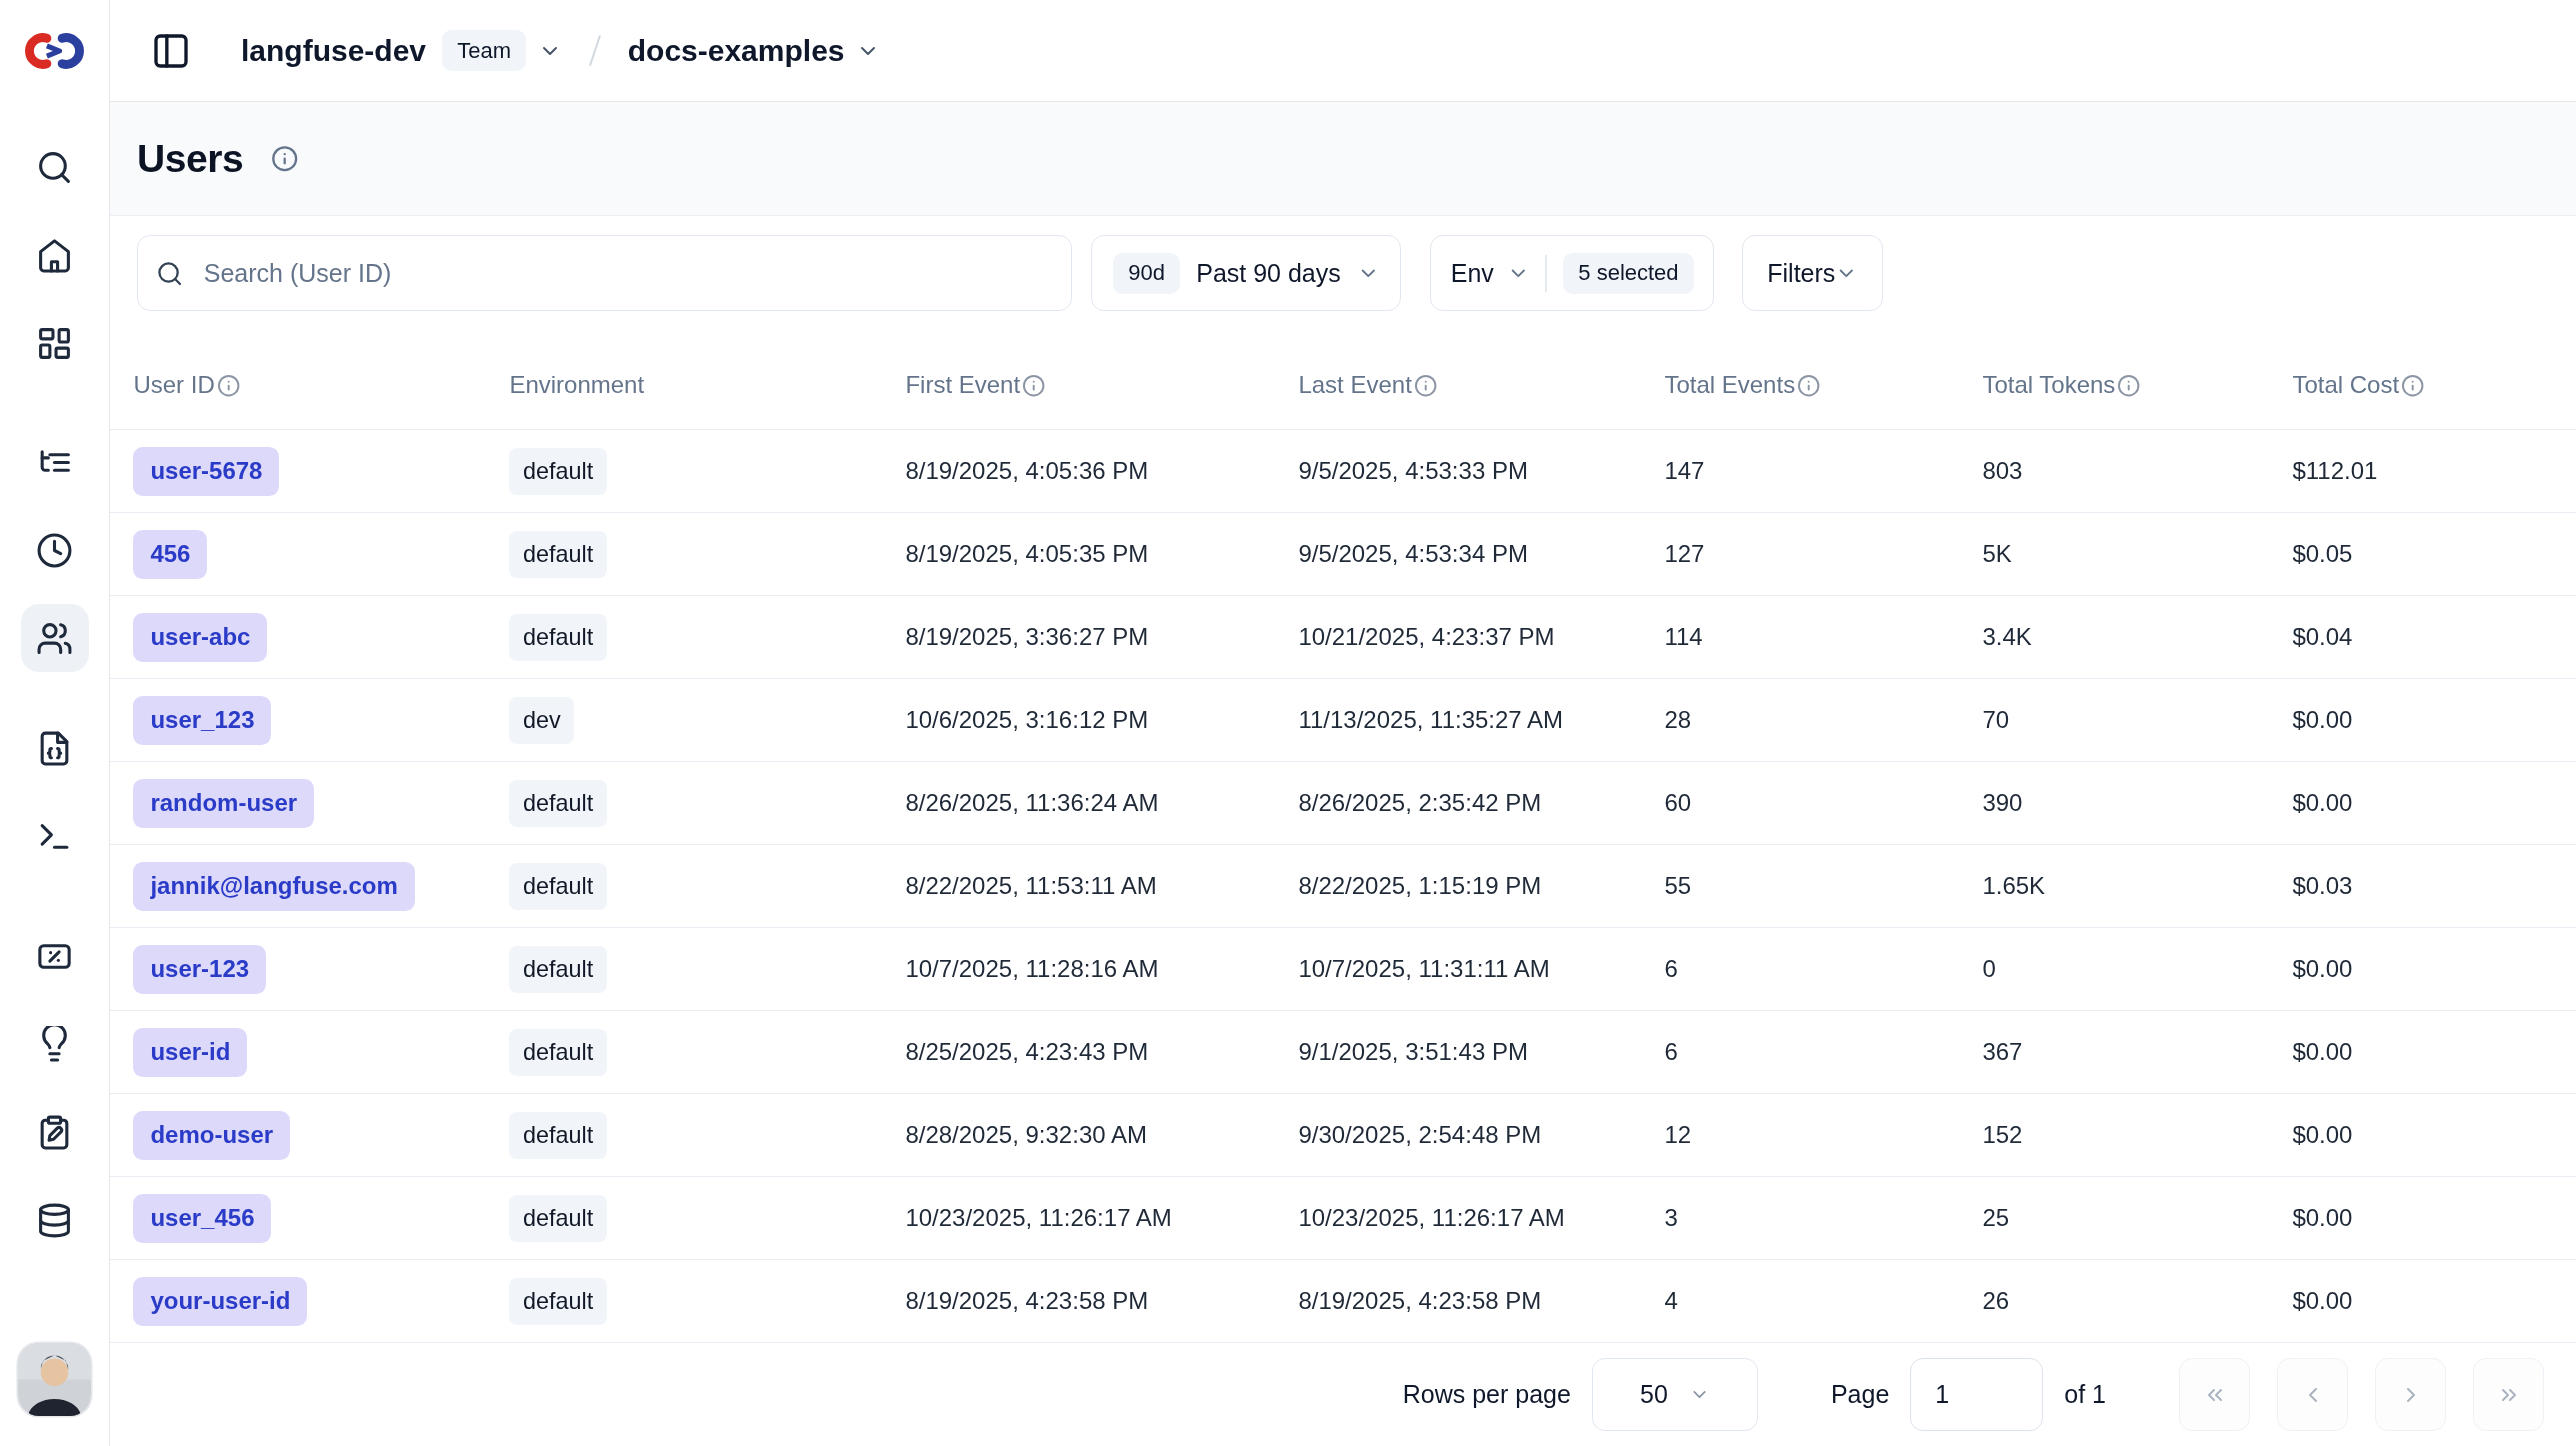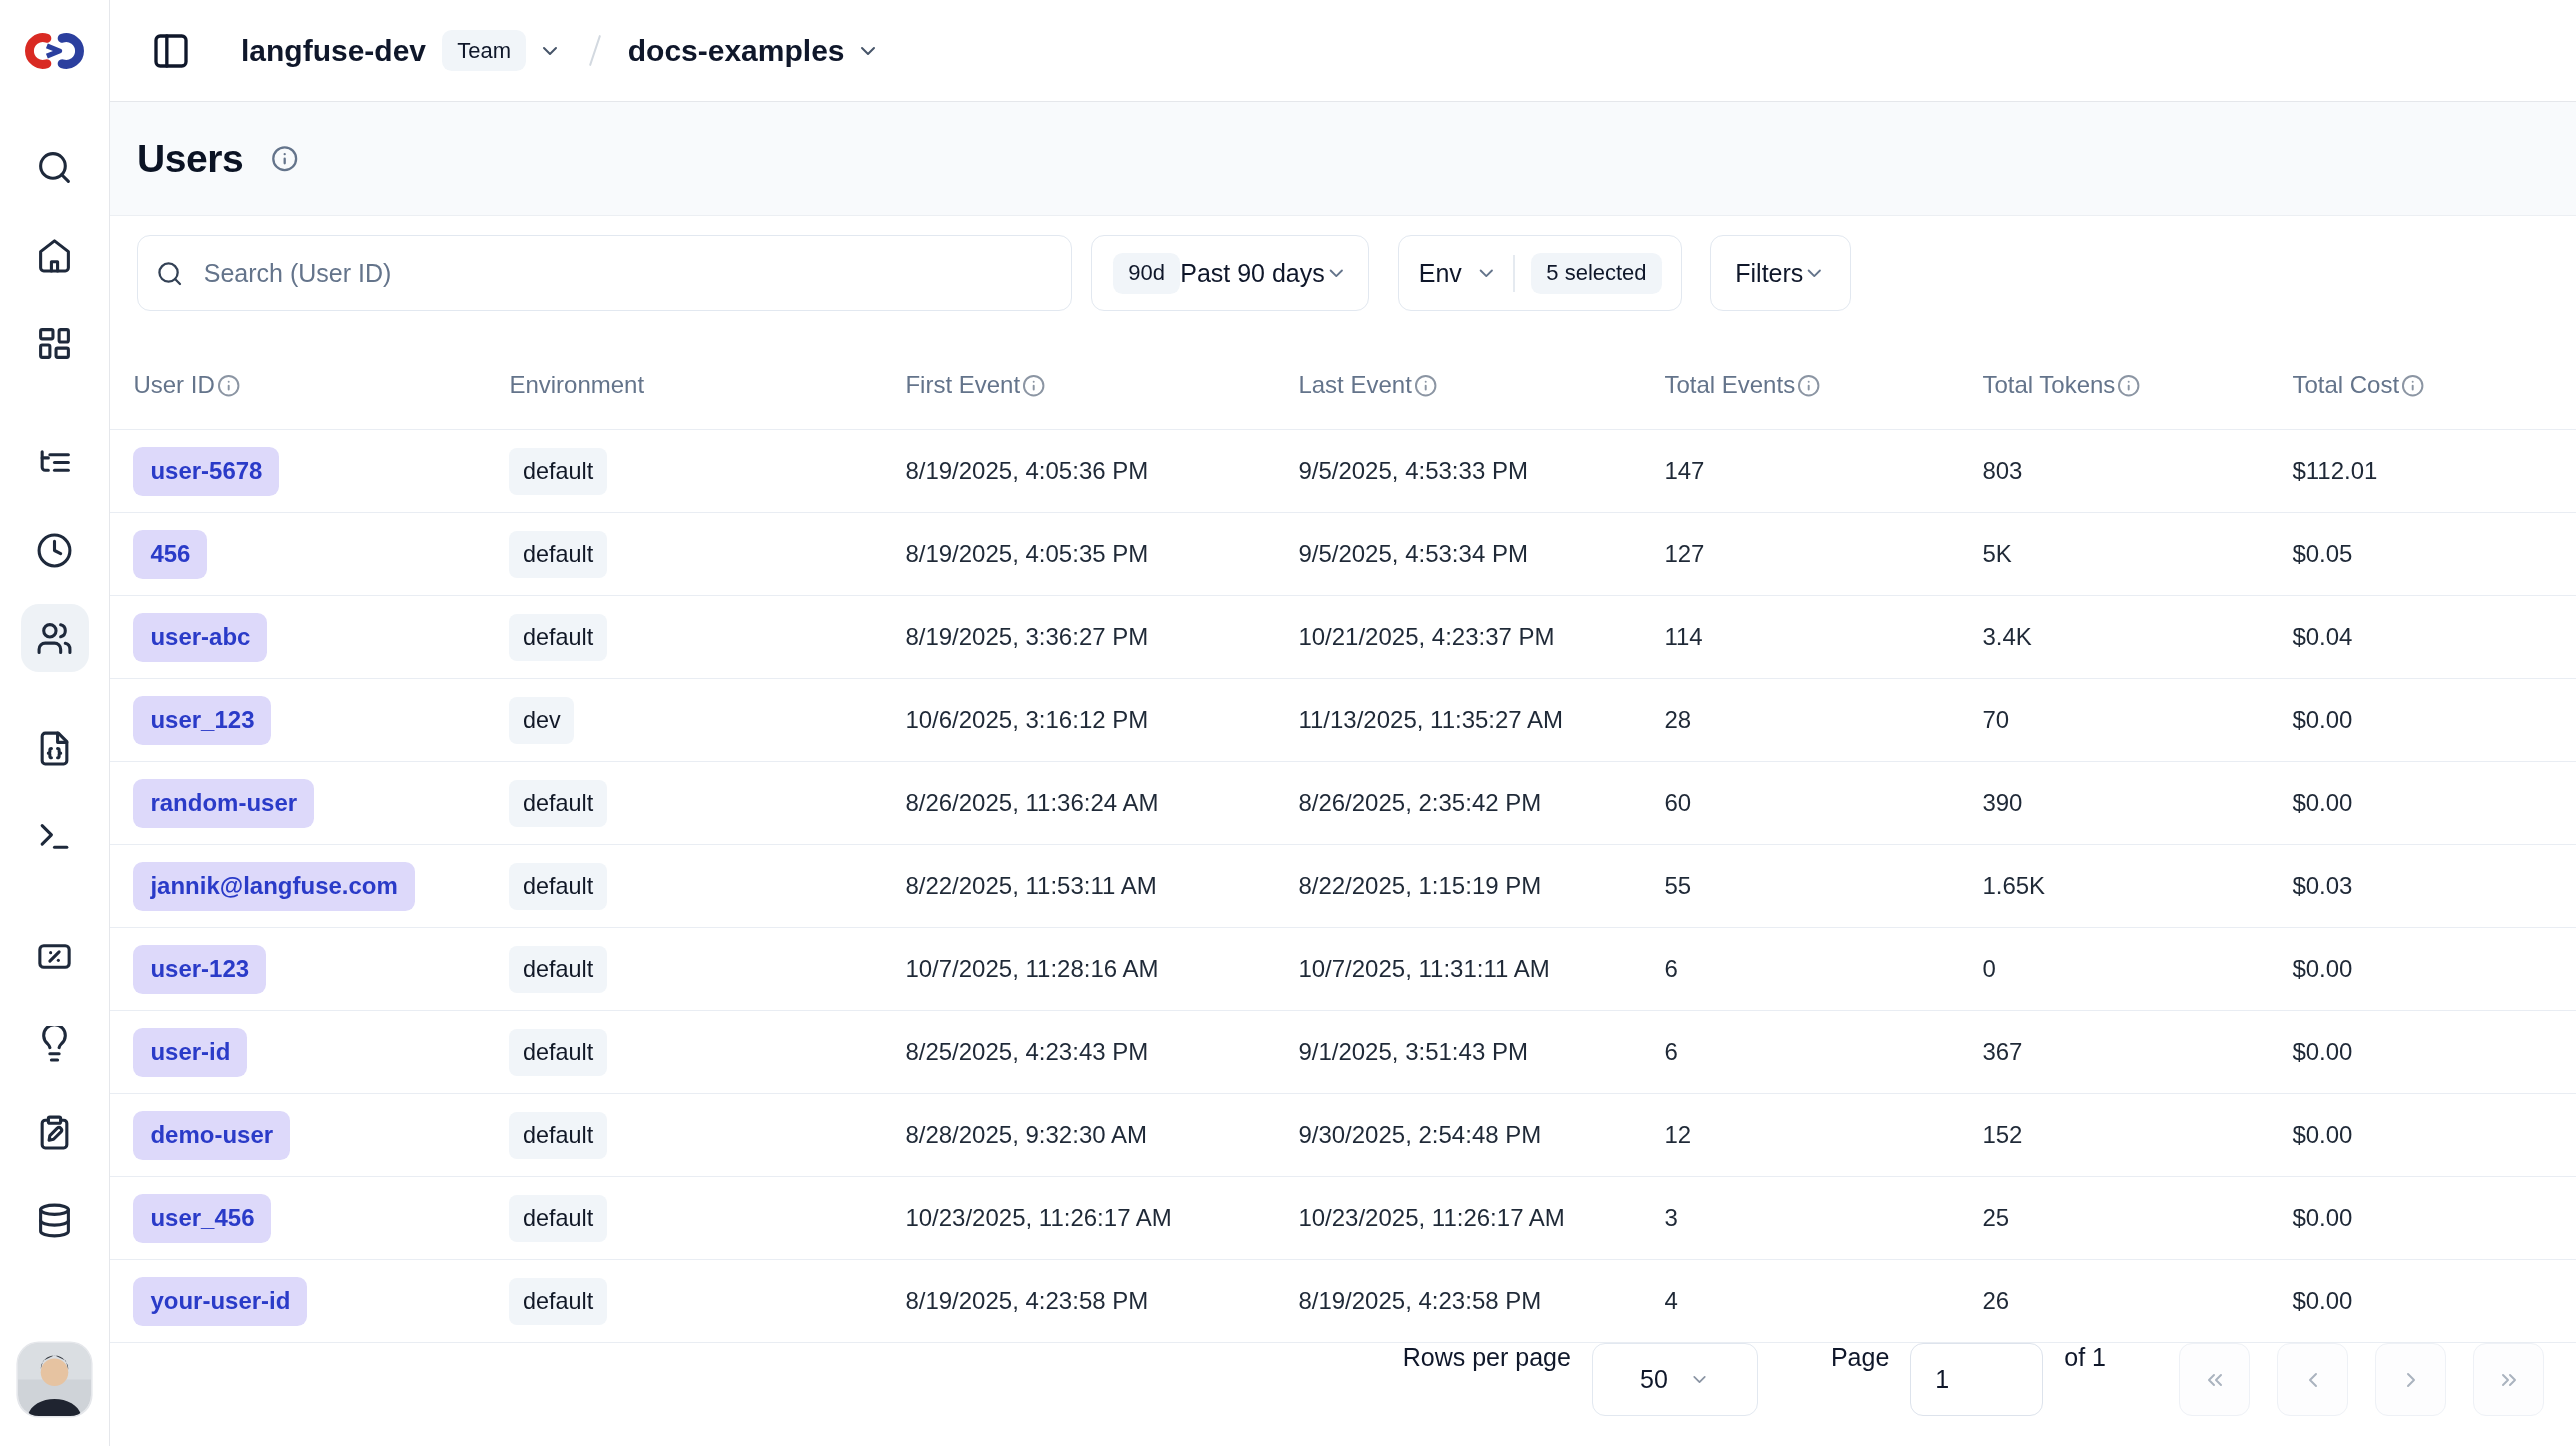--- a/index.html
+++ b/index.html
@@ -49,21 +49,21 @@
   .toolbar{display:flex;align-items:center;margin:19.4px 29px 0 27.4px}
   .search-box{width:935px;height:76px;border:1.6px solid #e2e8f0;border-radius:13px;
               display:flex;align-items:center;padding:0 18px;background:#fff}
   .search-box svg{width:27.4px;height:27.4px;color:#334155;margin-right:18px;flex:0 0 auto}
   .search-box input{border:0;outline:0;flex:1;font-size:25px;font-family:inherit;
                     color:#0f172a;background:transparent;min-width:0}
   .search-box input::placeholder{color:#64748b}
   .btn{height:76px;border:1.6px solid #e2e8f0;border-radius:13px;background:#fff;
        display:flex;align-items:center;font-size:25px;color:#0f172a;cursor:pointer}
   .btn .chev{width:22.6px;height:22.6px;color:#64748b}
-  .date-btn{margin-left:18.5px;padding:16px 21px;}
+  .date-btn{margin-left:18.5px;padding:16px 21px;gap:16px}
   .date-label{font-weight:500}
   .env-btn{margin-left:29px;padding:0 19.4px;font-weight:500}
   .env-chev{margin-left:13px}
   .env-divider{width:1.6px;height:37px;background:#e5eaf0;margin:0 16px}
   .filters-btn{margin-left:28px;padding:0 24px;gap:0;font-weight:500}
 
   
   .table{margin-top:30px}
   .thead,.trow{display:grid;grid-template-columns:376px 396px 393px 366px 318px 310px 1fr;
                align-items:center;padding-left:23.4px;padding-right:29px}
@@ -73,21 +73,21 @@
   .hcell .info{width:23.4px;height:23.4px;color:#8b95a3;cursor:pointer;flex:0 0 auto}
   .trow{height:83px;border-bottom:1.6px solid var(--row-border)}
   .cell{overflow:hidden;white-space:nowrap}
   .cell.txt{font-size:24px;color:#1f2937}
   .uid-badge{display:inline-block;background:var(--accent-badge-bg);color:var(--accent-badge-text);
              font-weight:700;font-size:24px;padding:10.5px 17px;border-radius:9.7px;cursor:pointer}
   .env-badge{display:inline-block;background:var(--muted-badge-bg);color:#111827;
              font-size:23.4px;padding:9.7px 13.7px;border-radius:8px}
 
   
-  .pagefoot{height:103px;display:flex;justify-content:flex-end;
+  .pagefoot{height:103px;display:flex;align-items:center;justify-content:flex-end;
             padding-right:32px;font-size:25px;color:#0f172a}
   .rpp-label,.page-label,.of-label{font-weight:500}
   .select{margin-left:21px;width:166px;height:73px;border:1.6px solid #e2e8f0;border-radius:13px;
           display:flex;align-items:center;justify-content:center;gap:21px;cursor:pointer}
   .select .chev{width:21px;height:21px;color:#8a94a3}
   .page-label{margin-left:73px}
   .page-input{margin-left:21px;width:133px;height:73px;border:1.6px solid #dde3ec;border-radius:13px;
               font-size:25px;color:#0f172a;padding-left:24px;font-family:inherit;outline:none}
   .of-label{margin-left:21px}
   .pg-btn{margin-left:27px;width:71px;height:73px;border:1.6px solid #eef1f6;border-radius:13px;

